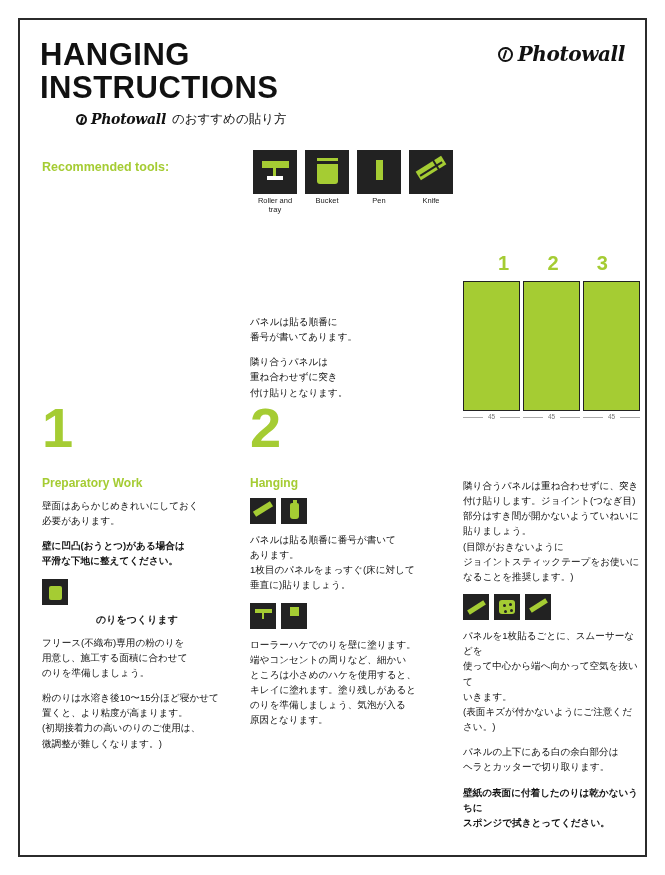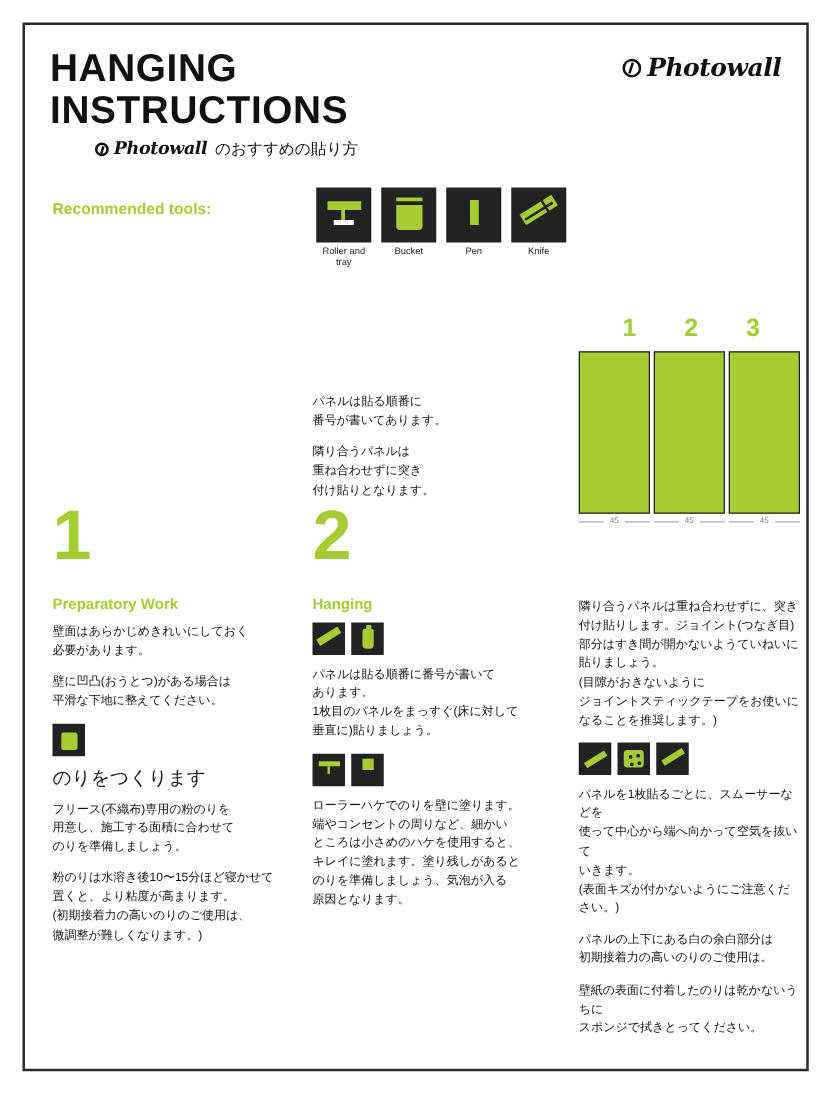--- a/index.html
+++ b/index.html
@@ -259,21 +259,21 @@
   .m-sponge { left: 5px; top: 6px; width: 16px; height: 14px; border-radius: 3px; }
   .m-roller-bar { left: 5px; top: 6px; width: 17px; height: 4px; }
   .m-roller-handle { left: 12px; top: 10px; width: 2px; height: 6px; }
   .m-roller-grip { left: 8px; top: 16px; width: 10px; height: 3px; background: #fff; }
   .m-brush-head { left: 9px; top: 4px; width: 9px; height: 9px; }
   .m-brush-handle { left: 12px; top: 13px; width: 3px; height: 9px; background: #fff; }
   .m-jar { left: 7px; top: 7px; width: 13px; height: 14px; border-radius: 2px; }
   .m-jar-lid { left: 8px; top: 3px; width: 11px; height: 3px; background: #fff; }
   .m-stick { left: 4px; top: 11px; width: 19px; height: 5px; transform: rotate(-32deg); }
 
-  .bold-line { font-weight: normal; font-size: 15px; margin: 2px 0 8px 0; }
+  .bold-line { font-weight: bold; font-size: 10px; margin: 2px 0 8px 0; text-align: center; }
 </style>
 </head>
 <body>
 
 <div class="page">
 
   <div class="header">
     <div class="logo logo-main logo-top">
       <span class="ring"></span>
         <span>Photowall</span>
@@ -375,21 +375,21 @@
     <div class="big-num" style="position:absolute;left:212px;top:-24px;">2</div>
   </div>
 
   <div class="cols" style="height:470px;">
 
     <div class="col1">
       <div class="sec-head">Preparatory Work</div>
       <div class="jp">
         <p style="white-space:pre-line;">壁面はあらかじめきれいにしておく
 必要があります。</p>
-        <p style="white-space:pre-line;">壁に凹凸(おうとつ)がある場合は
+        <p style="white-space:pre-line;font-weight:bold;">壁に凹凸(おうとつ)がある場合は
 平滑な下地に整えてください。</p>
       </div>
       <div class="mini-row">
         <div class="mini">
           <span class="g m-jar"></span><span class="m-jar-lid"></span>
         </div>
       </div>
       <div class="bold-line">のりをつくります</div>
       <div class="jp">
         <p style="white-space:pre-line;">フリース(不織布)専用の粉のりを
@@ -461,20 +461,20 @@
         <div class="mini">
           <span class="g m-stick" style="top:9px;"></span>
         </div>
       </div>
       <div class="jp">
         <p style="white-space:pre-line;">パネルを1枚貼るごとに、スムーサーなどを
 使って中心から端へ向かって空気を抜いて
 いきます。
 (表面キズが付かないようにご注意ください。)</p>
         <p style="white-space:pre-line;">パネルの上下にある白の余白部分は
-初期接着力の高いのりのご使用は。</p>
-        <p style="white-space:pre-line;">壁紙の表面に付着したのりは乾かないうちに
+ヘラとカッターで切り取ります。</p>
+        <p style="white-space:pre-line;font-weight:bold;">壁紙の表面に付着したのりは乾かないうちに
 スポンジで拭きとってください。</p>
       </div>
     </div>
 
   </div>
 </div>
 
 </body></html>

